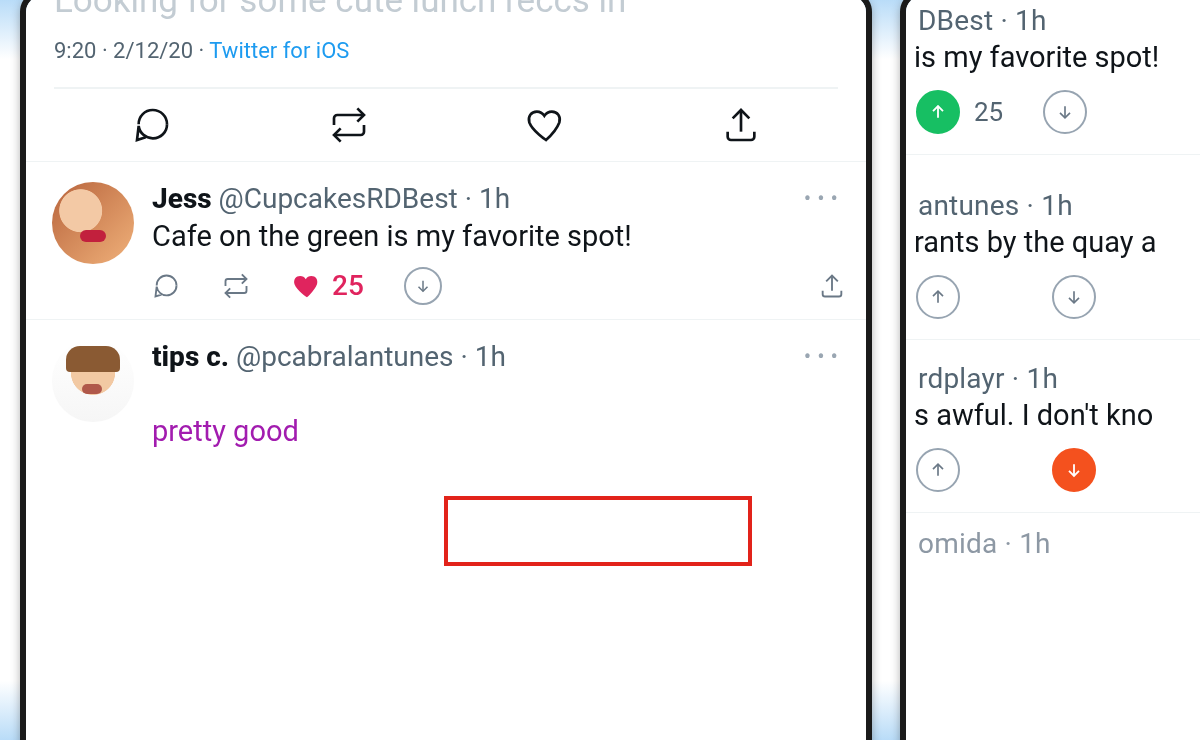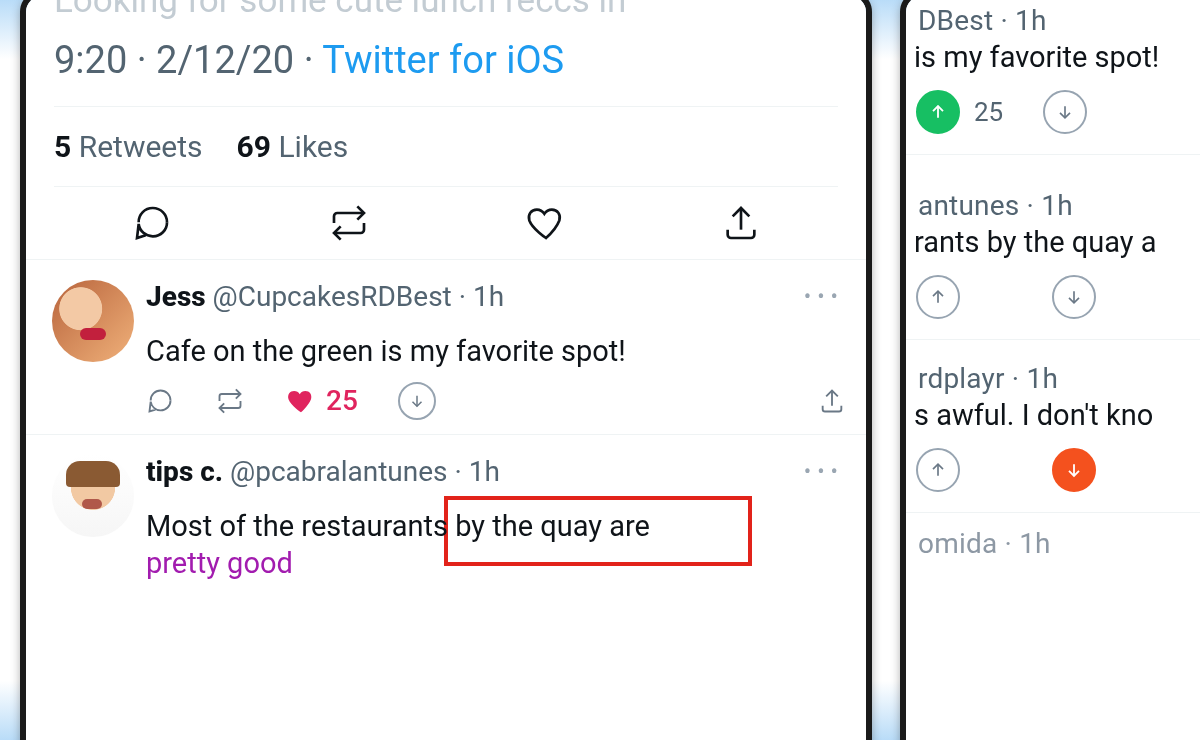--- a/index.html
+++ b/index.html
@@ -15,41 +15,41 @@
 }
 .phone.left{left:20px;width:840px;height:760px}
 .phone.right{left:900px;width:340px;height:760px}
 .inner{position:absolute;inset:0;background:#fff;overflow:hidden}
 .c-like{color:#e0245e}
 
 
 .main-tweet{padding:0 28px 0 28px}
 .main-line{font-size:35px;line-height:1.3;color:#0f1419;margin-top:-18px;margin-bottom:8px}
 .main-line .fade{color:#c3ccd3}
-.meta{font-size:38px;color:#536471;padding:6px 0 24px}
+.meta{font-size:22px;color:#536471;padding:6px 0 24px}
 .meta a{color:#1d9bf0;text-decoration:none}
 .hr{height:1px;background:#eff3f4;margin:0}
 .counts{display:flex;gap:34px;font-size:30px;color:#536471;padding:22px 0}
 .counts b{color:#0f1419;font-weight:700}
 .big-actions{display:flex;justify-content:space-around;align-items:center;padding:16px 0}
 .icon{display:inline-flex;align-items:center;justify-content:center}
 .icon svg{display:block}
 .sep{height:1px;background:#eff3f4}
 
 
-.reply{display:flex;gap:12px;padding:20px 20px 14px 26px;border-bottom:1px solid #eff3f4;position:relative}
+.reply{display:flex;gap:18px;padding:20px 20px 14px 26px;border-bottom:1px solid #eff3f4;position:relative}
 .avatar{width:82px;height:82px;border-radius:50%;flex:0 0 82px;background:#ddd;position:relative;overflow:hidden}
 .av1{background:radial-gradient(circle at 35% 35%, #f3c9a5 0 28%, transparent 29%), linear-gradient(135deg,#b8643c,#f0b17a);}
 .av1::after{content:"";position:absolute;left:28px;top:48px;width:26px;height:12px;border-radius:6px;background:#c2203d}
 .av2{background:radial-gradient(circle at 50% 40%, #f2c9a3 0 34%, transparent 35%), linear-gradient(#ffffff,#f6f6f6);}
 .av2::before{content:"";position:absolute;top:6px;left:14px;right:14px;height:26px;border-radius:14px 14px 4px 4px;background:#8a5a33}
 .av2::after{content:"";position:absolute;left:30px;top:44px;width:20px;height:10px;border-radius:5px;background:#b0584a}
 .rhead{font-size:28px;color:#536471}
 .rhead b{color:#0f1419;font-weight:800}
-.rtext{font-size:29px;color:#0f1419;margin-top:20px;line-height:1.28}
+.rtext{font-size:29px;color:#0f1419;margin-top:3px;line-height:1.28}
 .reply-actions{display:flex;align-items:center;gap:40px;margin-top:12px;color:#536471;font-size:26px}
 .more{position:absolute;right:22px;top:24px;color:#9aa6b2;letter-spacing:6px;font-size:22px}
 
 .highlight-box{position:absolute;border:4px solid #e2231a;pointer-events:none}
 
 
 .vbtn{width:40px;height:40px;border-radius:50%;display:inline-flex;align-items:center;justify-content:center;border:2px solid #97a4b1;color:#6a7886}
 .vbtn.up-active{background:#17bf63;border-color:#17bf63;color:#fff}
 .vbtn.down-active{background:#f4511e;border-color:#f4511e;color:#fff}
 .vrow{display:flex;align-items:center;gap:40px;padding:14px 4px 20px}
@@ -74,24 +74,20 @@
           <span class="fade">Looking for some cute lunch reccs in</span><br>
         </div>
         <div class="meta">
           <span>9:20</span>
           <span> · </span>
           <span>2/12/20</span>
           <span> · </span>
           <a>Twitter for iOS</a>
         </div>
         <div class="hr"></div>
-        <div class="counts">
-          <span><b>5</b> <span>Retweets</span></span>
-          <span><b>69</b> <span>Likes</span></span>
-        </div>
         <div class="hr"></div>
 
         <div class="big-actions">
           <span class="icon">
             <svg width="40" height="40" viewBox="0 0 24 24" fill="none" stroke="#0f1419" stroke-width="1.6">
                 <path d="M21 11.5a8.38 8.38 0 0 1-8.5 8.5A8.5 8.5 0 0 1 4 12.6L3 21l5.2-1.6"></path>
                 <path d="M21 11.5A8.5 8.5 0 0 0 12.5 3 8.38 8.38 0 0 0 4 11.5"></path>
               </svg>
           </span>
           <span class="icon">
@@ -172,21 +168,21 @@
 
       <div class="reply" style="border-bottom:none">
         <div class="avatar av2"></div>
         <div style="flex:1;min-width:0">
           <div class="rhead">
             <b>tips c.</b>
             <span>@pcabralantunes</span>
              · <span>1h</span>
           </div>
           <div class="rtext">
-            <span>Most of the restaurants by the quay are</span><br>
+            <br>
             <span style="color:#a21caf">pretty good</span>
           </div>
         </div>
         <div class="more">•••</div>
       </div>
 
     </div>
   </div>
 
   <div class="phone right">

